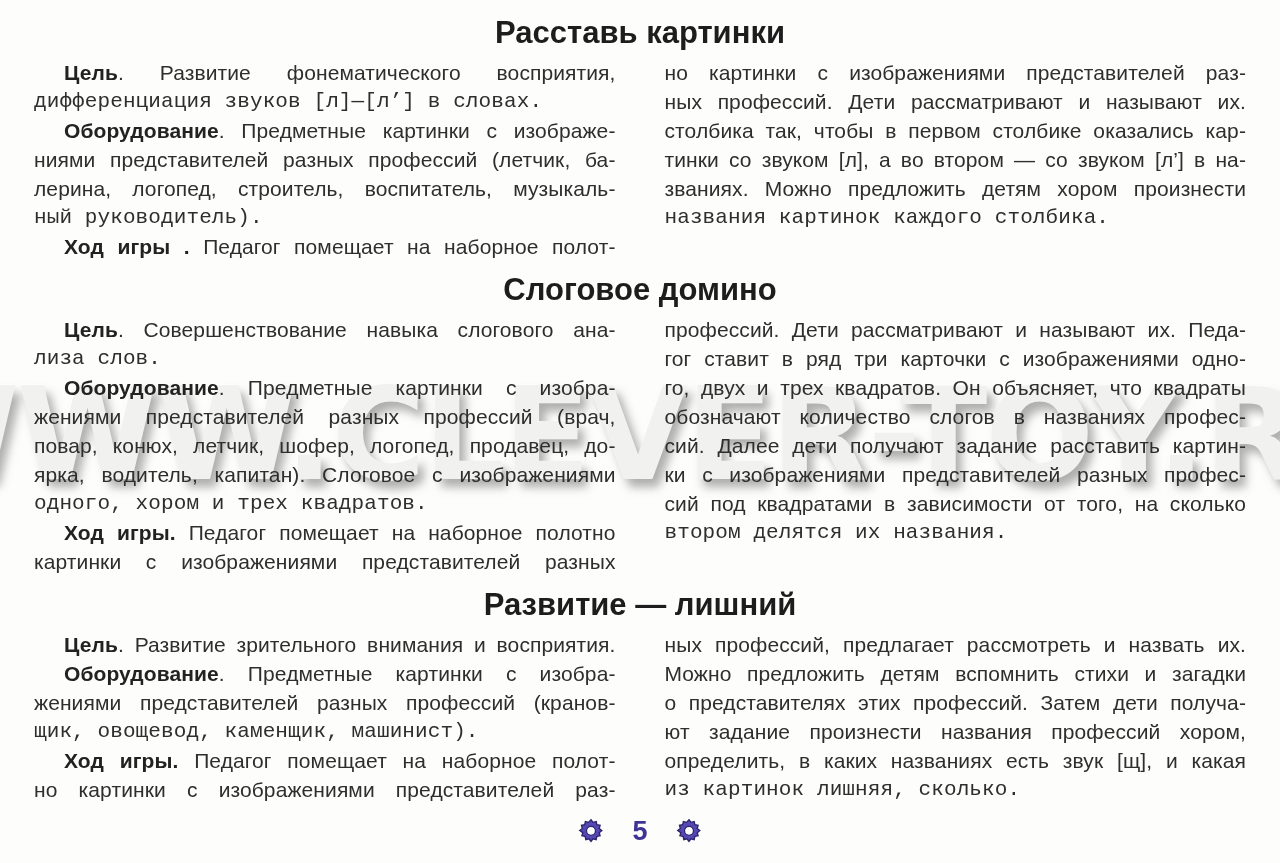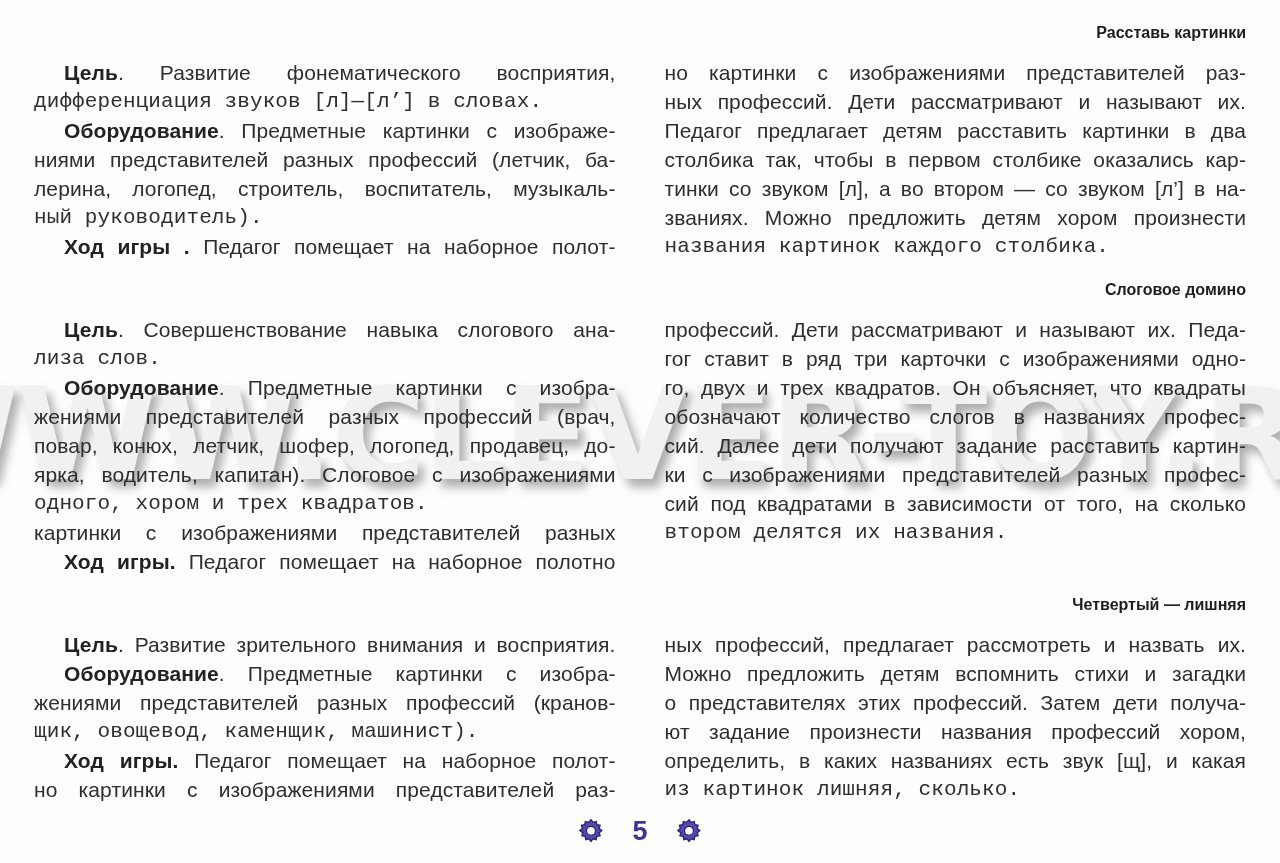--- a/index.html
+++ b/index.html
@@ -27,22 +27,22 @@
     font-size: 128px;
     letter-spacing: -2px;
     color: #f1f1ef;
     text-shadow: 6px 8px 10px rgba(110,110,110,0.55), -1px -1px 0 #ffffff;
     pointer-events: none;
     user-select: none;
   }
   main { position: relative; z-index: 1; }
   h2.sec-title {
     margin: 14px 0 10px 0;
-    text-align: right;
-    font-size: 16px;
+    text-align: center;
+    font-size: 31px;
     font-weight: 700;
     color: #1d1d1d;
     line-height: 30px;
   }
   section.game:first-child h2.sec-title { margin-top: 4px; }
   .cols {
     display: grid;
     grid-template-columns: 1fr 1fr;
     column-gap: 49px;
   }
@@ -91,56 +91,55 @@
             <div class="ln end">дифференциация звуков [л]—[л’] в словах.</div>
             <div class="ln ind"><b>Оборудование</b>. Предметные картинки с изображе-</div>
             <div class="ln">ниями представителей разных профессий (летчик, ба-</div>
             <div class="ln">лерина, логопед, строитель, воспитатель, музыкаль-</div>
             <div class="ln end">ный руководитель).</div>
             <div class="ln ind"><b>Ход игры .</b> Педагог помещает на наборное полот-</div>
           </div>
           <div class="col">
             <div class="ln">но картинки с изображениями представителей раз-</div>
             <div class="ln">ных профессий. Дети рассматривают и называют их.</div>
-            <div class="ln">Педагог предлагает детям расставить картинки в два</div>
             <div class="ln">столбика так, чтобы в первом столбике оказались кар-</div>
             <div class="ln">тинки со звуком [л], а во втором — со звуком [л’] в на-</div>
             <div class="ln">званиях. Можно предложить детям хором произнести</div>
             <div class="ln end">названия картинок каждого столбика.</div>
           </div>
         </div>
       </section>
       <section class="game">
         <h2 class="sec-title">Слоговое домино</h2>
         <div class="cols">
           <div class="col">
             <div class="ln ind"><b>Цель</b>. Совершенствование навыка слогового ана-</div>
             <div class="ln end">лиза слов.</div>
             <div class="ln ind"><b>Оборудование</b>. Предметные картинки с изобра-</div>
             <div class="ln">жениями представителей разных профессий (врач,</div>
             <div class="ln">повар, конюх, летчик, шофер, логопед, продавец, до-</div>
             <div class="ln">ярка, водитель, капитан). Слоговое с изображениями</div>
             <div class="ln end">одного, хором и трех квадратов.</div>
+            <div class="ln ind"><b>Ход игры.</b> Педагог помещает на наборное полотно</div>
             <div class="ln">картинки с изображениями представителей разных</div>
-            <div class="ln ind"><b>Ход игры.</b> Педагог помещает на наборное полотно</div>
           </div>
           <div class="col">
             <div class="ln">профессий. Дети рассматривают и называют их. Педа-</div>
             <div class="ln">гог ставит в ряд три карточки с изображениями одно-</div>
             <div class="ln">го, двух и трех квадратов. Он объясняет, что квадраты</div>
             <div class="ln">обозначают количество слогов в названиях профес-</div>
             <div class="ln">сий. Далее дети получают задание расставить картин-</div>
             <div class="ln">ки с изображениями представителей разных профес-</div>
             <div class="ln">сий под квадратами в зависимости от того, на сколько</div>
             <div class="ln end">втором делятся их названия.</div>
           </div>
         </div>
       </section>
       <section class="game">
-        <h2 class="sec-title">Четвертый — лишняя</h2>
+        <h2 class="sec-title">Развитие — лишний</h2>
         <div class="cols">
           <div class="col">
             <div class="ln ind"><b>Цель</b>. Развитие зрительного внимания и восприятия.</div>
             <div class="ln ind"><b>Оборудование</b>. Предметные картинки с изобра-</div>
             <div class="ln">жениями представителей разных профессий (кранов-</div>
             <div class="ln end">щик, овощевод, каменщик, машинист).</div>
             <div class="ln ind"><b>Ход игры.</b> Педагог помещает на наборное полот-</div>
             <div class="ln">но картинки с изображениями представителей раз-</div>
           </div>
           <div class="col">

